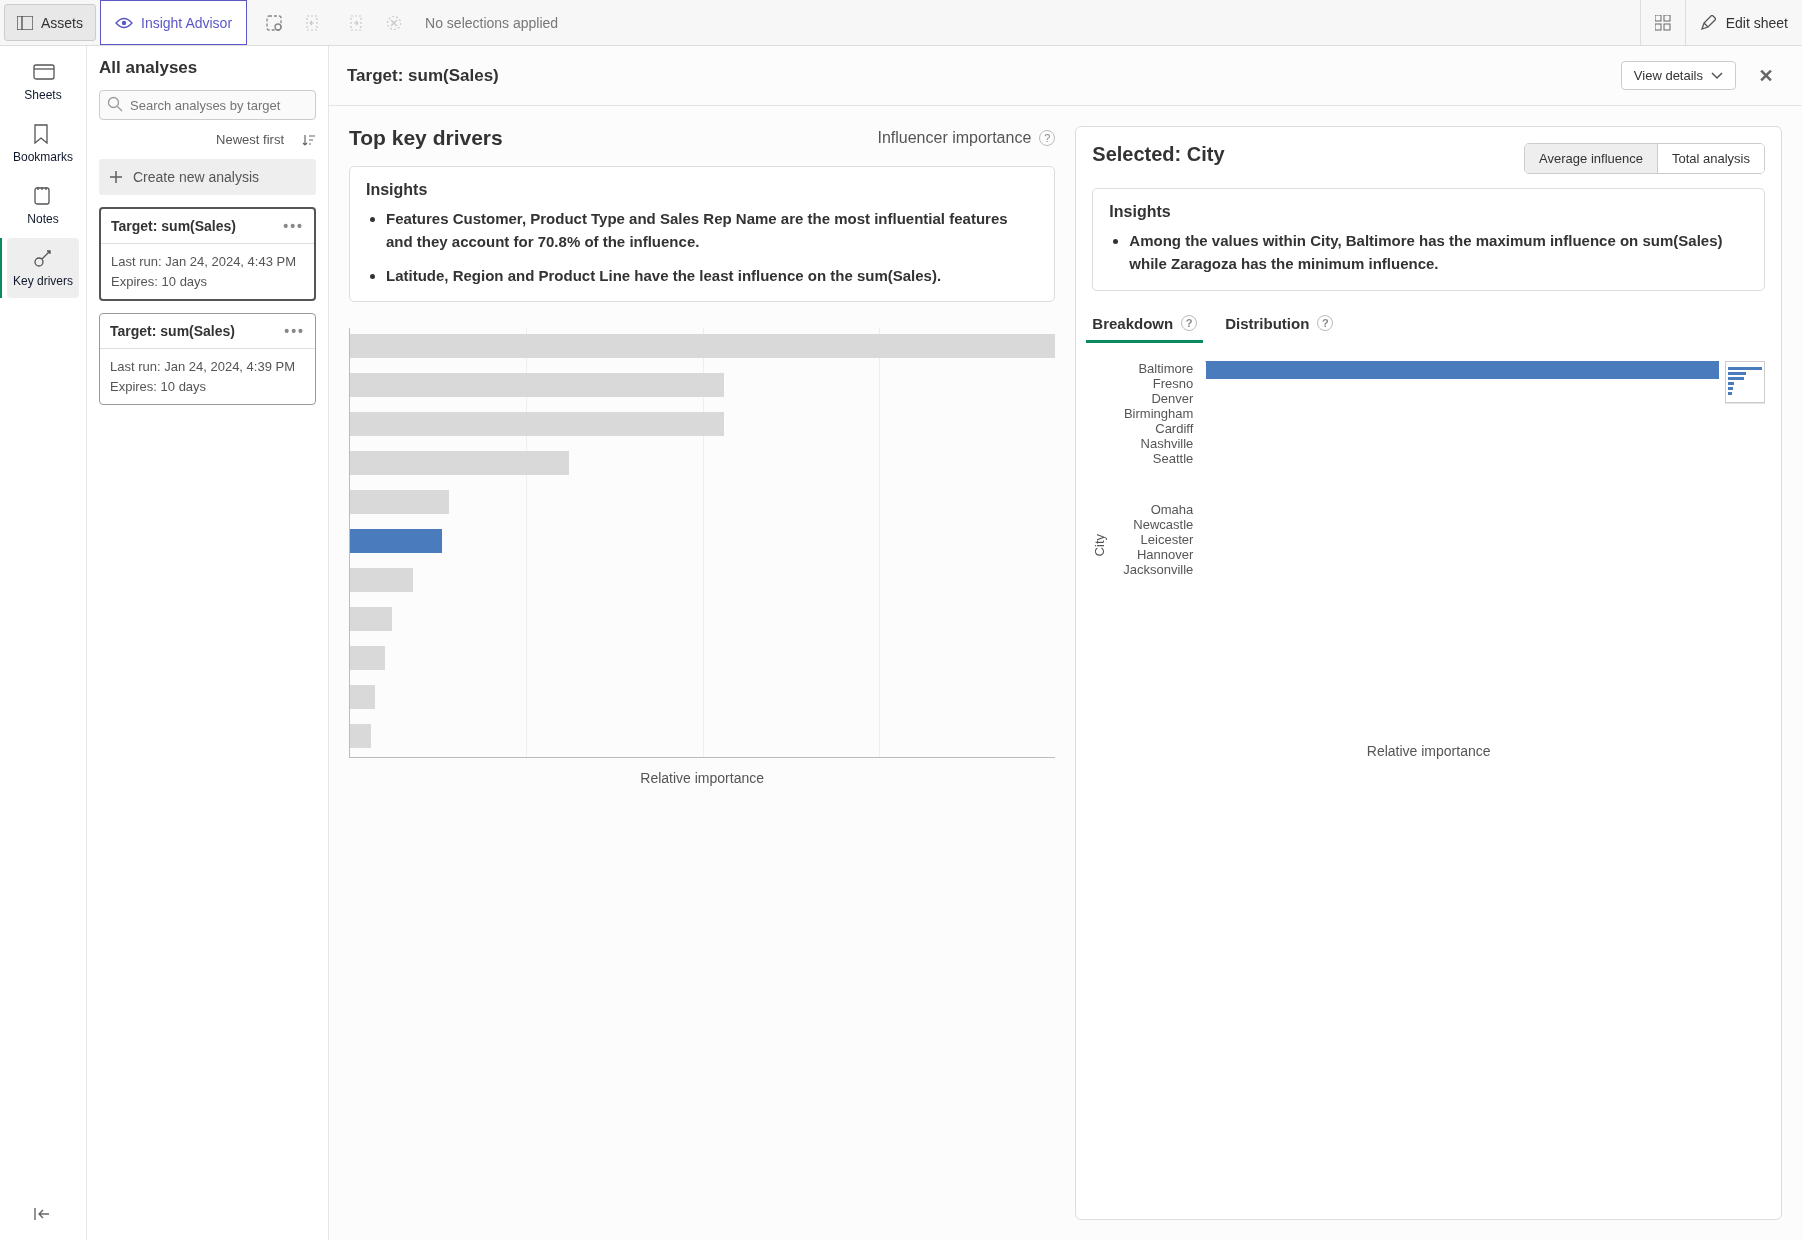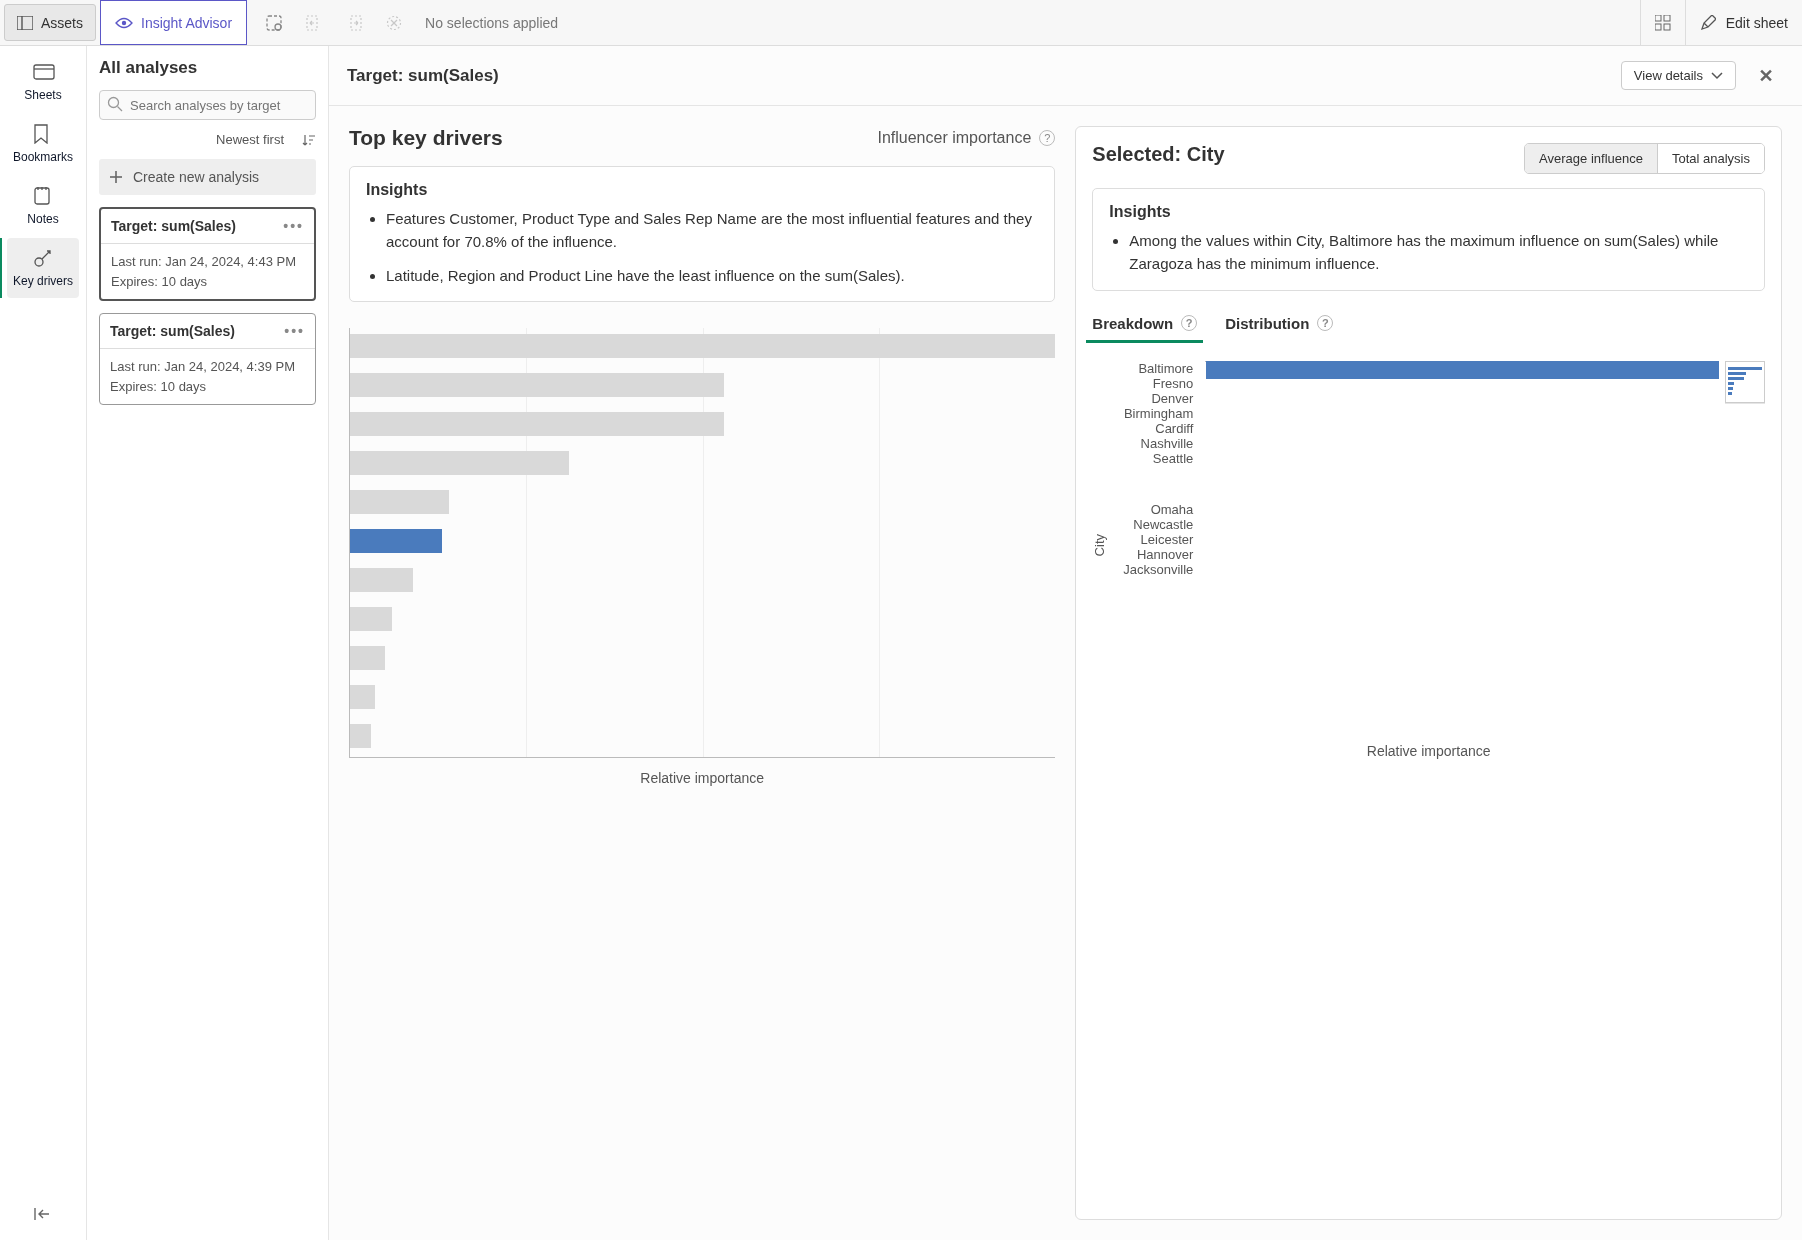--- a/index.html
+++ b/index.html
@@ -48,21 +48,21 @@
   .col-left { flex:1.05; display:flex; flex-direction:column; gap:16px;}
   .col-right { flex:1; border:1px solid #ddd; border-radius:6px; padding:16px 16px 10px 16px; display:flex; flex-direction:column; gap:14px; background:#fff;}
 
   .sec-head { display:flex; justify-content:space-between;}
   .sec-head h3 { font-size:21px; font-weight:700;}
   .sec-sub { font-size:16px; color:#555; display:flex; align-items:center; gap:8px; font-weight:500;}
   .help-ic { width:16px; height:16px; border:1px solid #bbb; border-radius:50%; display:inline-flex; align-items:center; justify-content:center; font-size:11px; color:#888;}
 
   .insights-box { border:1px solid #ddd; border-radius:5px; padding:14px 16px; background:#fff;}
   .insights-box h4 { font-size:16px; font-weight:700; margin-bottom:8px;}
-  .insights-box ul { padding-left:20px; display:flex; flex-direction:column; gap:10px;}
+  .insights-box ul { padding-left:20px; display:flex; flex-direction:column; gap:10px;font-weight:bold;}
   .insights-box li { line-height:1.55; color:#333; font-size:15px;}
 
   .chart-wrap { flex:1; position:relative; padding:10px 0;}
   .chart-area { display:flex; height:430px;}
   .ylabels { display:flex; flex-direction:column; }
   .ylabel { flex:1; display:flex; align-items:center; justify-content:flex-end; padding-right:8px; font-size:14px; color:#555;}
   .bars-zone { flex:1; position:relative; border-left:1px solid #bbb; border-bottom:1px solid #bbb;}
   .bars-zone .grid { position:absolute; top:0; bottom:0; width:1px; background:#eee;}
   .bar-row { position:absolute; left:0; height:24px; display:flex; align-items:center;}
   .bar { height:100%; background:#d9d9d9;}

